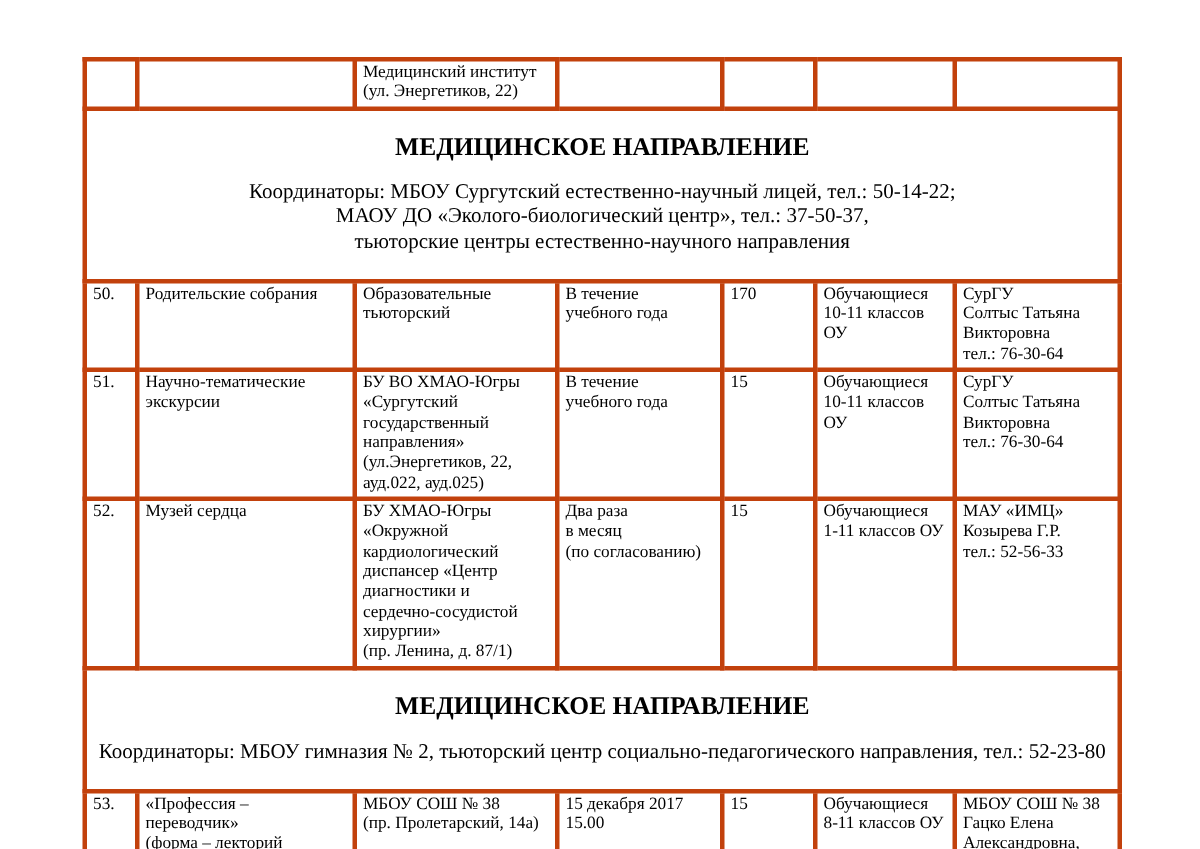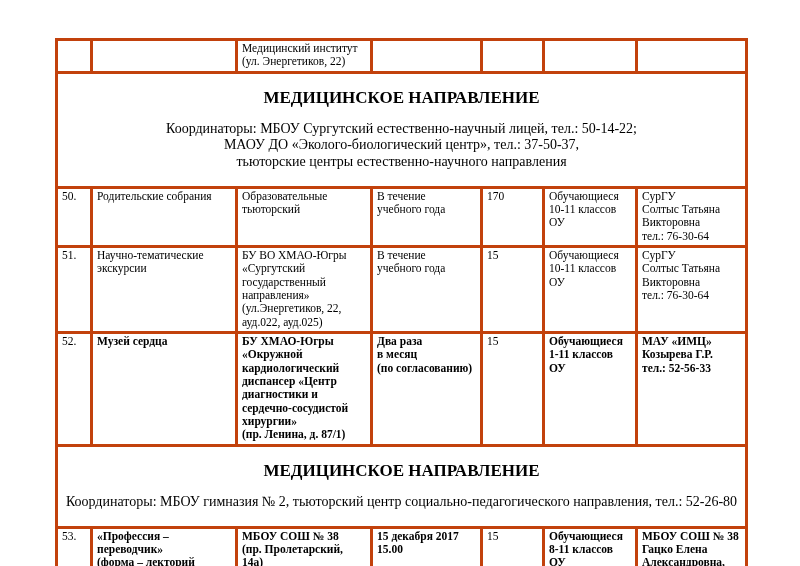--- a/index.html
+++ b/index.html
@@ -20,21 +20,21 @@
   table.sched td {
     border: 3px solid #c2410c;
     vertical-align: top;
     font-size: 11.5px;
     line-height: 1.16;
     padding: 1px 4px 2px 4px;
     white-space: pre-line;
     word-wrap: break-word;
   }
   td.center { text-align: left; }
-  td.bold, .bold { font-weight: bold; border-radius: 25px; }
+  td.bold, .bold { font-weight: normal; border-radius: 25px; }
   .section-title {
     font-weight: bold;
     font-size: 17px;
     text-align: center;
     line-height: 1.15;
   }
   .section-sub {
     font-size: 14px;
     text-align: center;
     line-height: 1.18;
@@ -133,21 +133,21 @@
       <td class="bold">Обучающиеся
 1-11 классов ОУ</td>
       <td class="bold">МАУ «ИМЦ»
 Козырева Г.Р.
 тел.: 52-56-33</td>
     </tr>
 
     <tr>
       <td colspan="7" class="section-cell">
         <div class="section-title">МЕДИЦИНСКОЕ НАПРАВЛЕНИЕ</div>
-        <div class="section-sub">Координаторы: МБОУ гимназия № 2, тьюторский центр социально-педагогического направления, тел.: 52-26-80</div>
+        <div class="section-sub">Координаторы: МБОУ гимназия № 2, тьюторский центр социально-педагогического направления, тел.: 52-23-80</div>
       </td>
     </tr>
 
     <tr>
       <td>53.</td>
       <td class="bold">«Профессия –
 переводчик»
 (форма – лекторий
 с элементами
 профессионального

